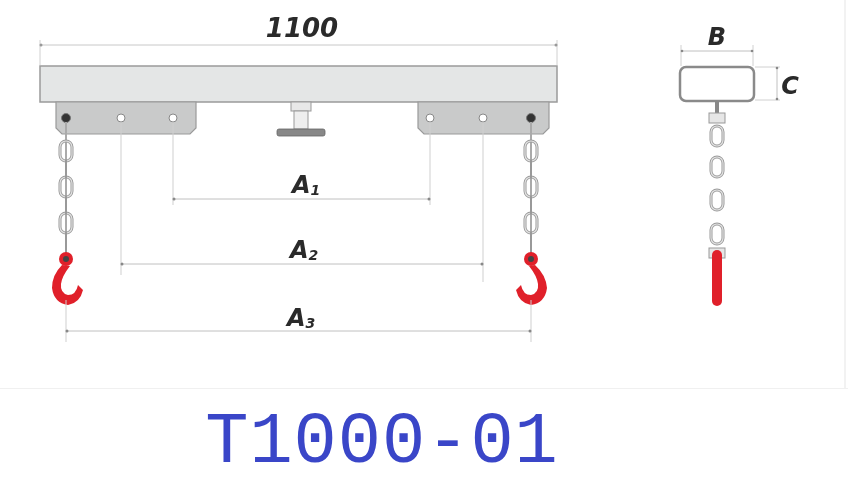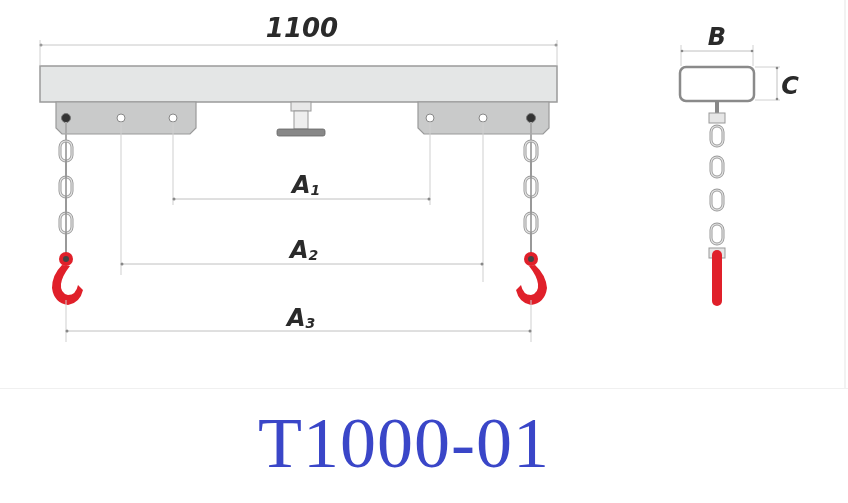--- a/index.html
+++ b/index.html
@@ -3,22 +3,22 @@
   <meta charset="utf-8">
   <style>
     html, body { margin: 0; padding: 0; background: #ffffff; }
     body { width: 848px; height: 503px; position: relative; overflow: hidden; font-family: "DejaVu Sans", sans-serif; }
     #diagram { position: absolute; left: 0; top: 0; width: 848px; height: 390px; }
     .dim-label { font-family: "DejaVu Sans", sans-serif; font-style: italic; font-weight: bold; fill: #2a2a2a; }
     .sep { position: absolute; left: 0; top: 388px; width: 848px; height: 1px; background: #f0f0f0; }
     .right-edge { position: absolute; left: 844px; top: 0; width: 2px; height: 388px; background: #f2f2f2; }
     .model-title {
       position: absolute; left: 0; top: 398px; width: 764px; text-align: center;
-      font-family: Liberation Serif, serif; font-size: 72px; line-height: 90px;
-      color: #3a46c8; letter-spacing: 1px; margin-left: 22px;
+      font-family: Liberation Mono, monospace; font-size: 72px; line-height: 90px;
+      color: #3a46c8; letter-spacing: 1px;
     }
   </style>
 </head>
 <body>
 
 <svg id="diagram" viewBox="0 0 848 390" xmlns="http://www.w3.org/2000/svg">
   <defs>
     <g id="link-v">
       <rect x="-6" y="-10" width="12" height="20" rx="6" fill="none" stroke="#9a9a9a" stroke-width="3"></rect>
       <rect x="-6" y="-10" width="12" height="20" rx="6" fill="none" stroke="#e2e2e2" stroke-width="1.2"></rect>

